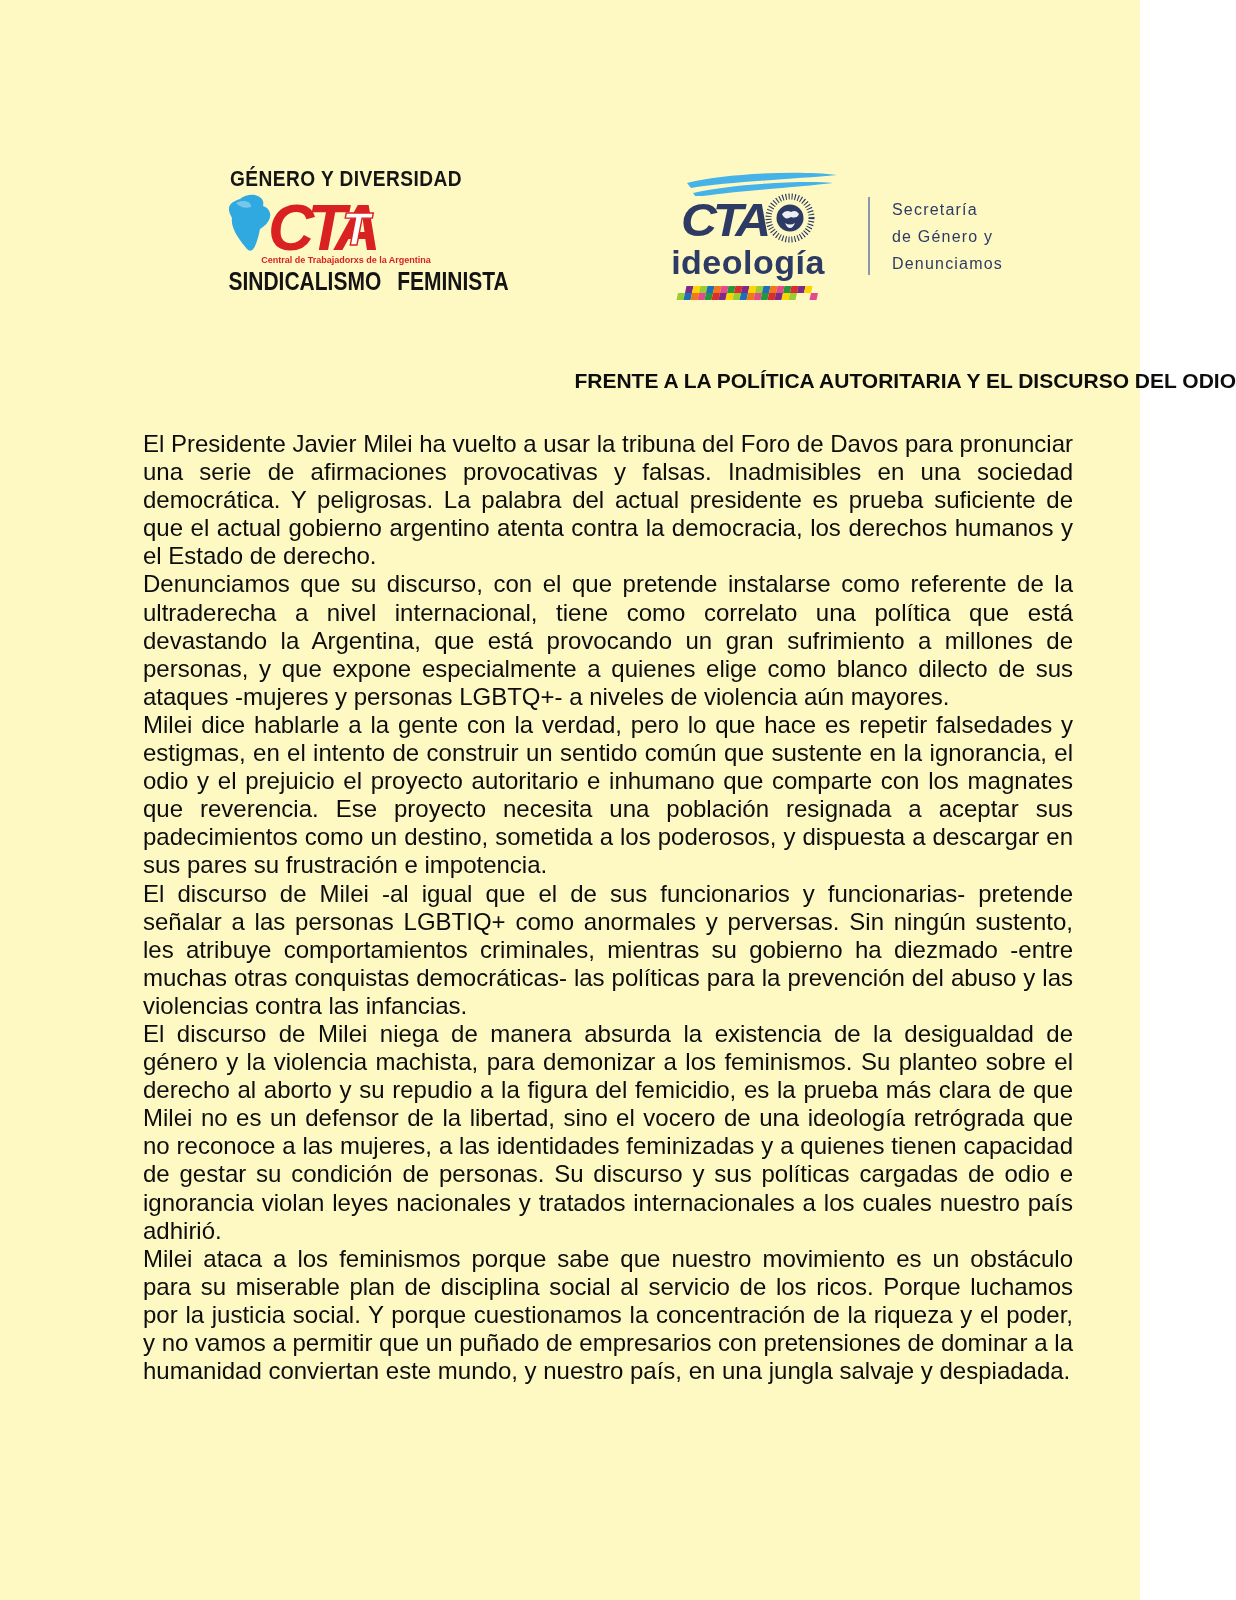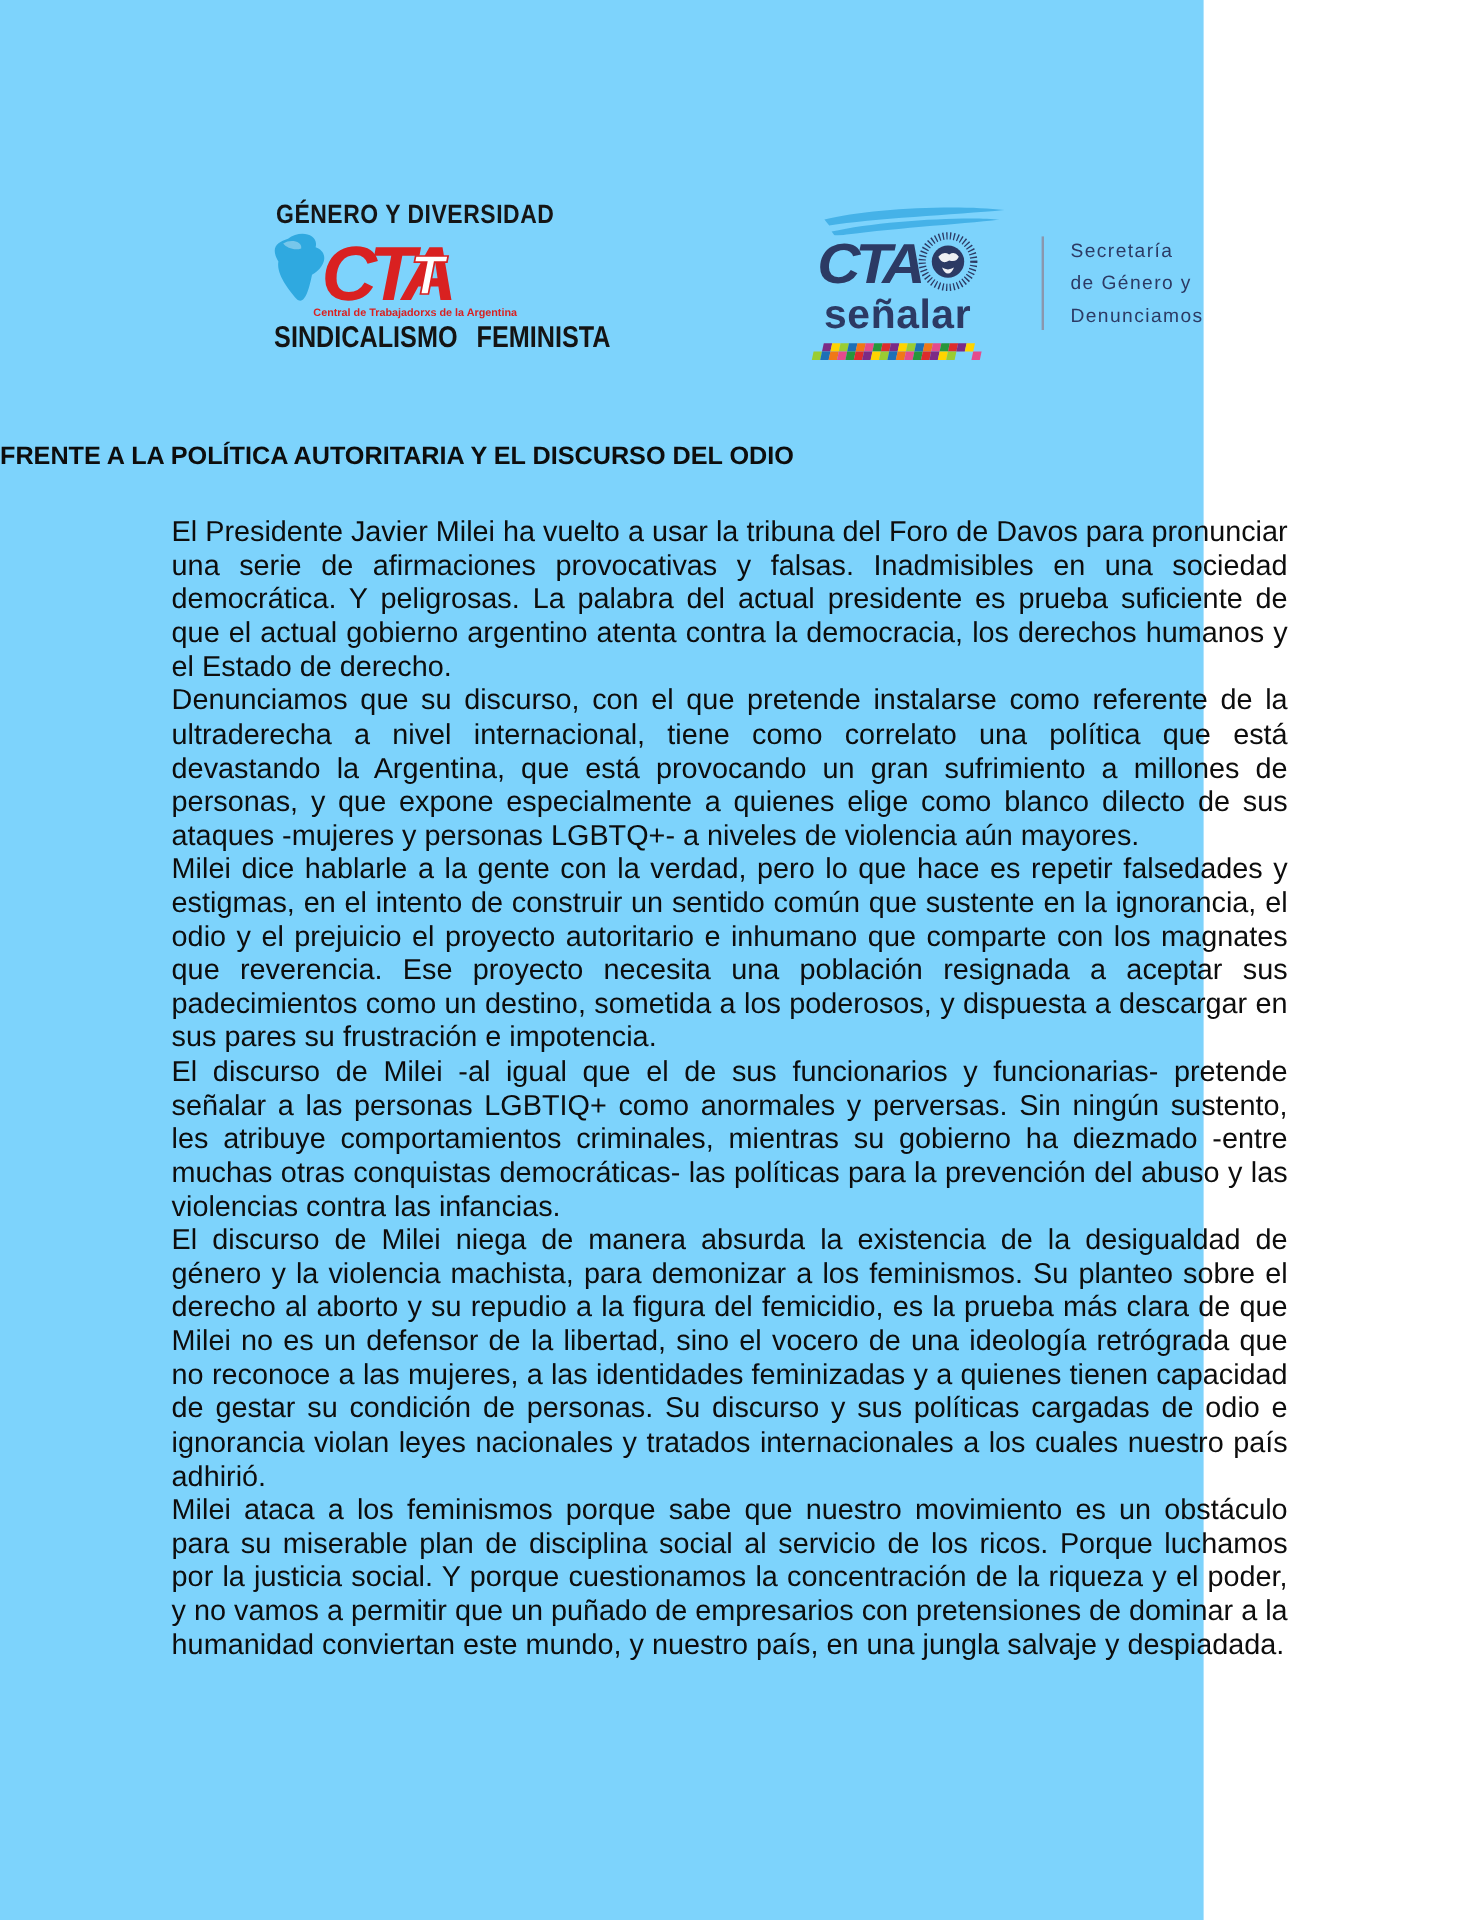--- a/index.html
+++ b/index.html
@@ -1,21 +1,21 @@
 <!DOCTYPE html>
 <html><head>
 <meta charset="utf-8">
 <style>
   html,body{margin:0;padding:0;}
   body{
     width:1236px;height:1600px;background:#ffffff;
     font-family:"Liberation Sans", sans-serif;color:#000;
     position:relative;overflow:hidden;
   }
-  .page{position:relative;width:1003px;height:1600px;background:#7dd3fc;}
+  .page{position:relative;width:1140px;height:1600px;background:#fef9c3;}
 
   
   .header{position:absolute;left:0;top:160px;width:1236px;height:160px;}
 
   .logo-left{position:absolute;left:206px;top:6px;width:280px;text-align:center;}
   .gl-top{
     font-size:22px;font-weight:bold;color:#151515;white-space:nowrap;
     transform:scaleX(0.87);transform-origin:center;letter-spacing:0.5px;
   }
   .gl-mark{position:relative;height:66px;margin-top:1px;}
@@ -48,21 +48,21 @@
   .mosaic span{width:7px;height:6.6px;display:block;}
   .lr-sep{width:2px;height:78px;background:#8a97ae;margin:0 22px 0 18px;}
   .lr-sec{
     font-size:16px;color:#2c3a64;line-height:27px;letter-spacing:1.2px;
     font-weight:normal;white-space:nowrap;
   }
 
   
   .doc-title{
     position:absolute;left:0;top:369px;width:1236px;margin:0;
-    text-align:left;font-size:21px;font-weight:bold;color:#0d0d0d;
+    text-align:right;font-size:21px;font-weight:bold;color:#0d0d0d;
   }
   .doc-body{
     position:absolute;left:143px;top:430px;width:930px;
     font-size:24px;line-height:28.1px;color:#0d0d0d;
     text-align:justify;
   }
   .doc-body p{margin:0;padding:0;}
 </style>
 </head>
 <body>
@@ -98,21 +98,21 @@
         </svg>
         <div class="lr-cta-row">
           <span class="lr-cta">CTA</span>
           <svg class="lr-sun" width="50" height="50" viewBox="0 0 50 50">
             <circle cx="25" cy="25" r="21.5" fill="none" stroke="#2c3a64" stroke-width="6" stroke-dasharray="1.1 2"></circle>
             <circle cx="25" cy="25" r="13.5" fill="#2c3a64"></circle>
             <path d="M17 21 q4 -5 9 -2 q5 -3 8 2 q-2 5 -8 3 q-6 4 -9 -3 Z" fill="#ffffff" opacity="0.92"></path>
             <path d="M20 30 q5 3 10 0 q-2 5 -5 5 q-3 0 -5 -5 Z" fill="#ffffff" opacity="0.92"></path>
           </svg>
         </div>
-        <div class="lr-name">señalar</div>
+        <div class="lr-name">ideología</div>
         <div class="mosaic">
             <span style="background: transparent;"></span>
             <span style="background: rgb(124, 43, 134);"></span>
             <span style="background: rgb(255, 212, 0);"></span>
             <span style="background: rgb(154, 205, 50);"></span>
             <span style="background: rgb(29, 112, 183);"></span>
             <span style="background: rgb(240, 120, 24);"></span>
             <span style="background: rgb(229, 75, 140);"></span>
             <span style="background: rgb(39, 150, 60);"></span>
             <span style="background: rgb(221, 44, 44);"></span>

